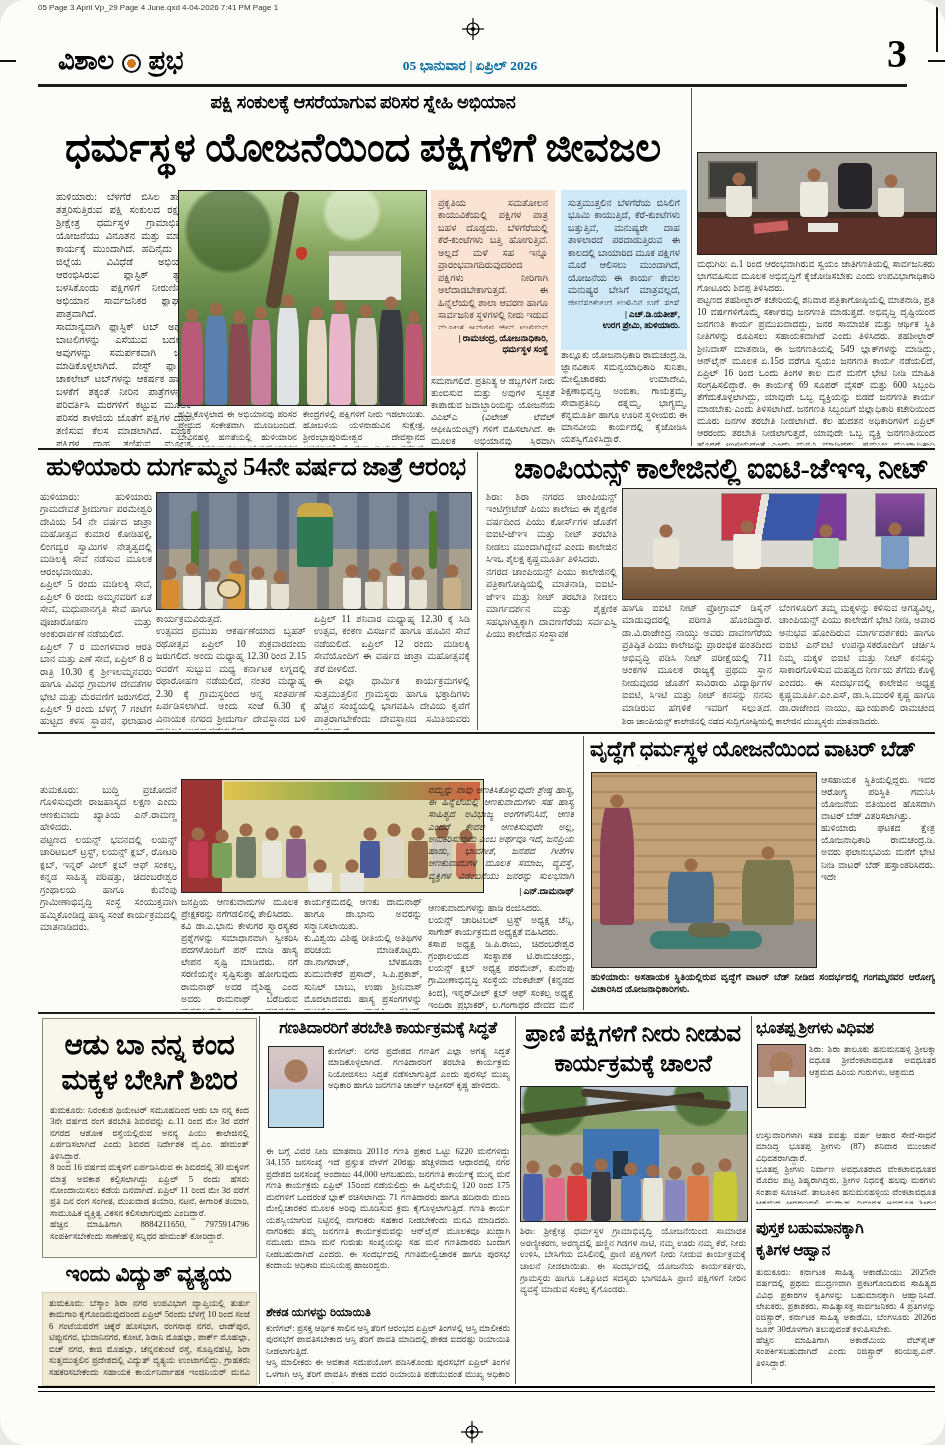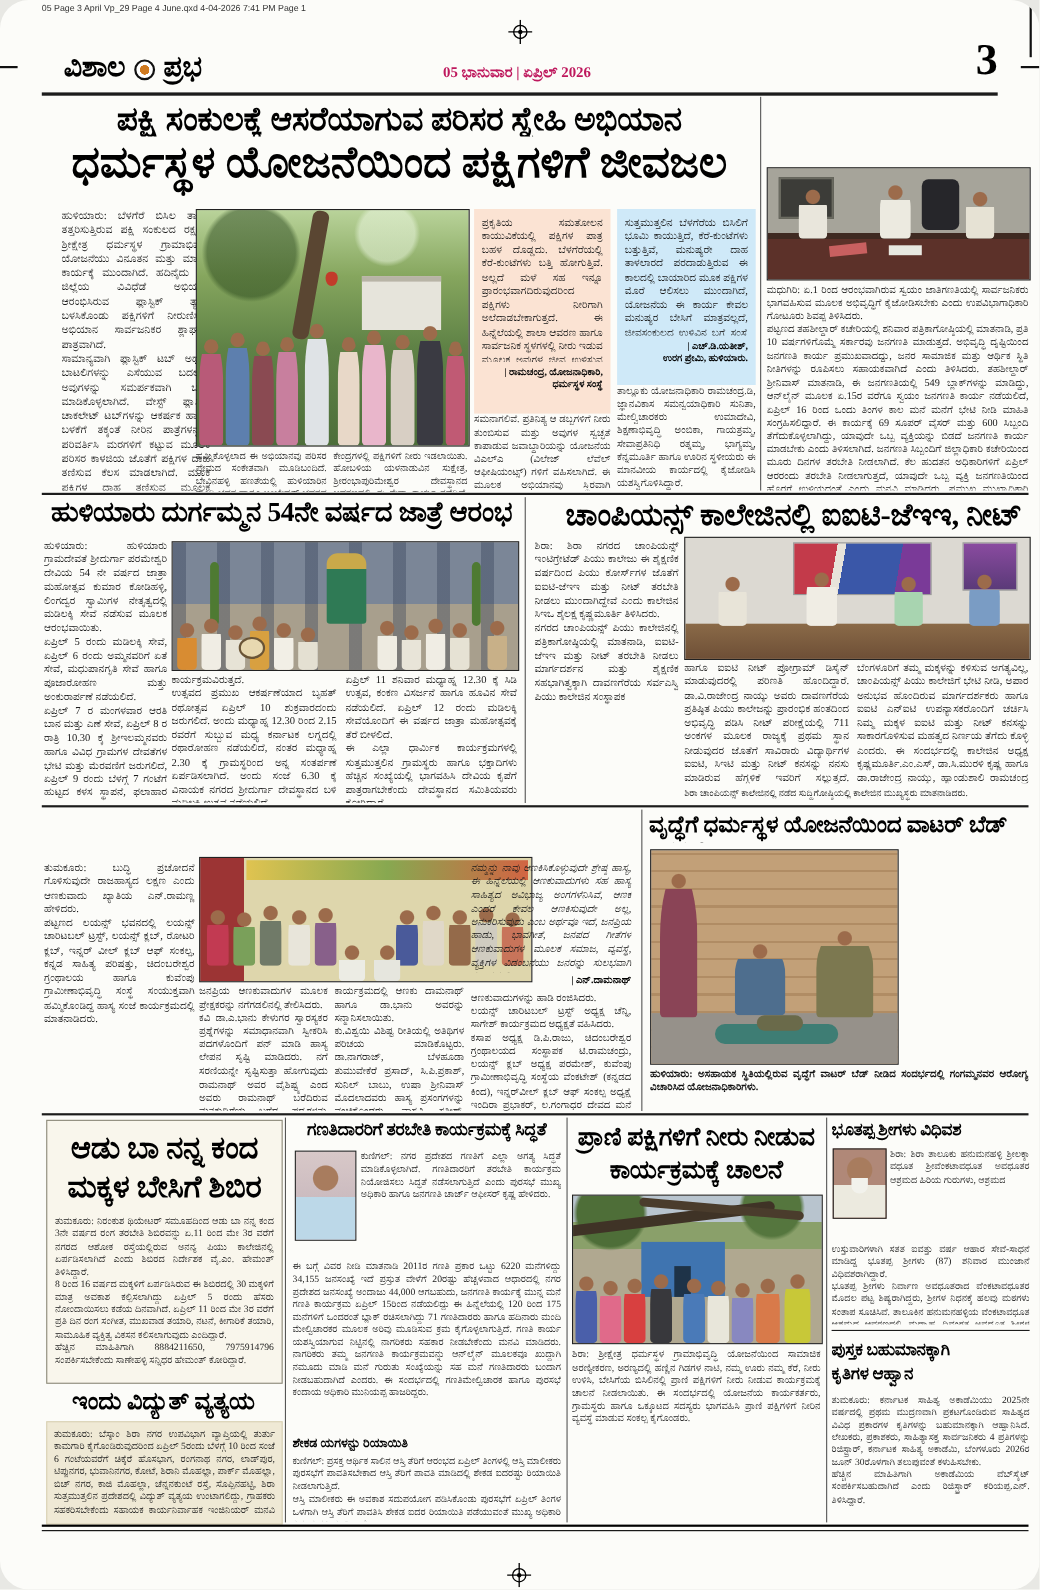--- a/index.html
+++ b/index.html
@@ -39,25 +39,25 @@
   </svg>
   <div class="abs" style="left:0;top:60px;width:16px;height:2px;background:#111;"></div>
   <div class="abs" style="left:936px;top:0;width:2px;height:52px;background:#111;"></div>
   <div class="abs" style="left:928px;top:60px;width:17px;height:2px;background:#111;"></div>
 
   <div class="abs" style="left:58px;top:46px;font-weight:bold;font-size:26px;color:#000;letter-spacing:-0.5px;">
     <span>ವಿಶಾಲ</span>
     <span style="display:inline-block;width:15px;height:15px;border:2px solid #111;border-radius:50%;background:radial-gradient(circle,#d07a20 40%,#fff 42%);vertical-align:middle;margin:0 2px;"></span>
     <span>ಪ್ರಭ</span>
   </div>
-  <div class="abs center" style="left:320px;top:58px;width:300px;font-weight:bold;font-size:13.5px;color:#be185d;">05 ಭಾನುವಾರ | ಏಪ್ರಿಲ್ 2026</div>
+  <div class="abs center" style="left:320px;top:58px;width:300px;font-weight:bold;font-size:13.5px;color:#0369a1;">05 ಭಾನುವಾರ | ಏಪ್ರಿಲ್ 2026</div>
   <div class="abs" style="left:855px;top:34px;width:52px;text-align:right;font-weight:bold;font-size:40px;color:#000;line-height:1;">3</div>
   <div class="rule" style="left:38px;top:84px;width:869px;height:3px;"></div>
 
-  <div class="hl center" style="left:38px;top:92px;width:650px;height:32px;font-size:30px;">ಪಕ್ಷಿ ಸಂಕುಲಕ್ಕೆ ಆಸರೆಯಾಗುವ ಪರಿಸರ ಸ್ನೇಹಿ ಅಭಿಯಾನ</div>
+  <div class="hl center" style="left:38px;top:92px;width:650px;height:32px;font-size:18px;">ಪಕ್ಷಿ ಸಂಕುಲಕ್ಕೆ ಆಸರೆಯಾಗುವ ಪರಿಸರ ಸ್ನೇಹಿ ಅಭಿಯಾನ</div>
   <div class="hl center" style="left:38px;top:126px;width:650px;height:58px;font-size:40px;">ಧರ್ಮಸ್ಥಳ ಯೋಜನೆಯಿಂದ ಪಕ್ಷಿಗಳಿಗೆ ಜೀವಜಲ</div>
 
   <div class="txt" style="left:40px;top:190px;width:135px;height:256px;font-size:10px;margin-left:16px;">ಹುಳಿಯಾರು: ಬೆಳಗೆರೆ ಬಿಸಿಲ ತಾಪಕ್ಕೆ ತತ್ತರಿಸುತ್ತಿರುವ ಪಕ್ಷಿ ಸಂಕುಲದ ರಕ್ಷಣೆಗೆ ಶ್ರೀಕ್ಷೇತ್ರ ಧರ್ಮಸ್ಥಳ ಗ್ರಾಮಾಭಿವೃದ್ಧಿ ಯೋಜನೆಯು ವಿನೂತನ ಮತ್ತು ಮಾದರಿ ಕಾರ್ಯಕ್ಕೆ ಮುಂದಾಗಿದೆ. ಹದಿನೈದು ದಿನ ಜಿಲ್ಲೆಯ ವಿವಿಧೆಡೆ ಅಭಿಯಾನ ಆರಂಭಿಸಿರುವ ಪ್ಲಾಸ್ಟಿಕ್ ತ್ಯಾಜ್ಯ ಬಳಸಿಕೊಂಡು ಪಕ್ಷಿಗಳಿಗೆ ನೀರುಣಿಸುವ ಅಭಿಯಾನ ಸಾರ್ವಜನಿಕರ ಶ್ಲಾಘನೆಗೆ ಪಾತ್ರವಾಗಿದೆ.
 ಸಾಮಾನ್ಯವಾಗಿ ಪ್ಲಾಸ್ಟಿಕ್ ಟಬ್ ಅಥವಾ ಬಾಟಲಿಗಳನ್ನು ಎಸೆಯುವ ಬದಲಾಗಿ ಅವುಗಳನ್ನು ಸಮರ್ಪಕವಾಗಿ ಬಳಕೆ ಮಾಡಿಕೊಳ್ಳಲಾಗಿದೆ. ವೇಸ್ಟ್ ಪ್ಲಾಸ್ಟಿಕ್ ಚಾಕಲೇಟ್ ಟಬ್‌ಗಳನ್ನು ಆಕರ್ಷಕ ಹಾಗೂ ಬಳಕೆಗೆ ತಕ್ಕಂತೆ ನೀರಿನ ಪಾತ್ರೆಗಳನ್ನಾಗಿ ಪರಿವರ್ತಿಸಿ ಮರಗಳಿಗೆ ಕಟ್ಟುವ ಮೂಲಕ ಪರಿಸರ ಕಾಳಜಿಯ ಜೊತೆಗೆ ಪಕ್ಷಿಗಳ ದಾಹ ತಣಿಸುವ ಕೆಲಸ ಮಾಡಲಾಗಿದೆ. ಮೂಕ ಪಕ್ಷಿಗಳ ದಾಹ ತಣಿಸುವ ಮೂಲಕ ಧರ್ಮಸ್ಥಳ ಯೋಜನೆಯು ಮತ್ತೊಮ್ಮೆ ತನ್ನ ಸಾಮಾಜಿಕ ಬದ್ಧತೆ ಸಾಬೀತುಪಡಿಸಿದೆ.
 ಡಾ.ಡಿ.ವೀರೇಂದ್ರ ಹೆಗ್ಗಡೆಯವರು ಹಾಗೂ ಹೇಮಾವತಿ ಅಮ್ಮನವರ ಆಶಯದಂತೆ</div>
 
   <div class="photo" style="left:178px;top:190px;width:247px;height:214px;background:
          radial-gradient(circle at 20% 18%, rgba(30,60,20,.45) 0 40px, transparent 45px),
          radial-gradient(circle at 70% 10%, rgba(240,250,230,.5) 0 25px, transparent 30px),
          linear-gradient(180deg,#b9d39a 0%,#86a65e 28%,#5f8246 58%,#4d6e3a 100%);">
@@ -188,20 +188,22 @@
 
   <div class="hl" style="left:590px;top:738px;width:345px;height:28px;font-size:21px;">ವೃದ್ಧೆಗೆ ಧರ್ಮಸ್ಥಳ ಯೋಜನೆಯಿಂದ ವಾಟರ್ ಬೆಡ್ ವಿತರಣೆ</div>
   <div class="photo" style="left:591px;top:772px;width:224px;height:194px;background:repeating-linear-gradient(0deg,#c2a078 0 14px,#b08c64 14px 16px);">
     <div class="abs" style="left:0;bottom:0;width:224px;height:46px;background:#96918a;"></div>
     <i class="fig" style="left:8px;bottom:42px;width:34px;height:132px;--c:#8a4456;"></i>
     <i class="fig" style="left:76px;bottom:44px;width:46px;height:66px;--c:#4e6e8e;"></i>
     <i class="fig" style="left:150px;bottom:42px;width:52px;height:80px;--c:#7c7850;"></i>
     <div class="abs" style="left:58px;bottom:18px;width:112px;height:18px;background:#3e7d74;border-radius:9px;"></div>
     <div class="abs" style="left:96px;bottom:30px;width:42px;height:14px;background:#6a6a4a;border-radius:7px;"></div>
   </div>
+  <div class="txt" style="left:821px;top:774px;width:114px;height:234px;font-size:9.3px;">ಆಸಹಾಯಕ ಸ್ಥಿತಿಯಲ್ಲಿದ್ದರು. ಇವರ ಆರೋಗ್ಯ ಪರಿಸ್ಥಿತಿ ಗಮನಿಸಿ ಯೋಜನೆಯ ವತಿಯಿಂದ ಹೊಸದಾಗಿ ವಾಟರ್ ಬೆಡ್ ವಿತರಿಸಲಾಗಿತ್ತು.
+ಹುಳಿಯಾರು ಘಟಕದ ಕ್ಷೇತ್ರ ಯೋಜನಾಧಿಕಾರಿ ರಾಮಚಂದ್ರ.ಡಿ. ಅವರು ಫಲಾನುಭವಿಯ ಮನೆಗೆ ಭೇಟಿ ನೀಡಿ ವಾಟರ್ ಬೆಡ್ ಹಸ್ತಾಂತರಿಸಿದರು. ಇದೇ</div>
   <div class="caption" style="left:591px;top:972px;width:344px;height:36px;font-size:9.3px;">ಹುಳಿಯಾರು: ಅಸಹಾಯಕ ಸ್ಥಿತಿಯಲ್ಲಿರುವ ವೃದ್ಧೆಗೆ ವಾಟರ್ ಬೆಡ್ ನೀಡಿದ ಸಂದರ್ಭದಲ್ಲಿ ಗಂಗಮ್ಮನವರ ಆರೋಗ್ಯ ವಿಚಾರಿಸಿದ ಯೋಜನಾಧಿಕಾರಿಗಳು.</div>
 
   <div class="rule" style="left:38px;top:1012px;width:897px;height:1.5px;"></div>
 
   <div class="vrule" style="left:259px;top:1016px;height:368px;"></div>
   <div class="vrule" style="left:515px;top:1016px;height:368px;"></div>
   <div class="vrule" style="left:751px;top:1016px;height:368px;"></div>
 
   <div class="boxart" style="left:42px;top:1018px;width:213px;height:238px;">
     <div class="hl center" style="position:static;margin:8px 4px 4px;font-size:28px;line-height:1.25;height:74px;">

